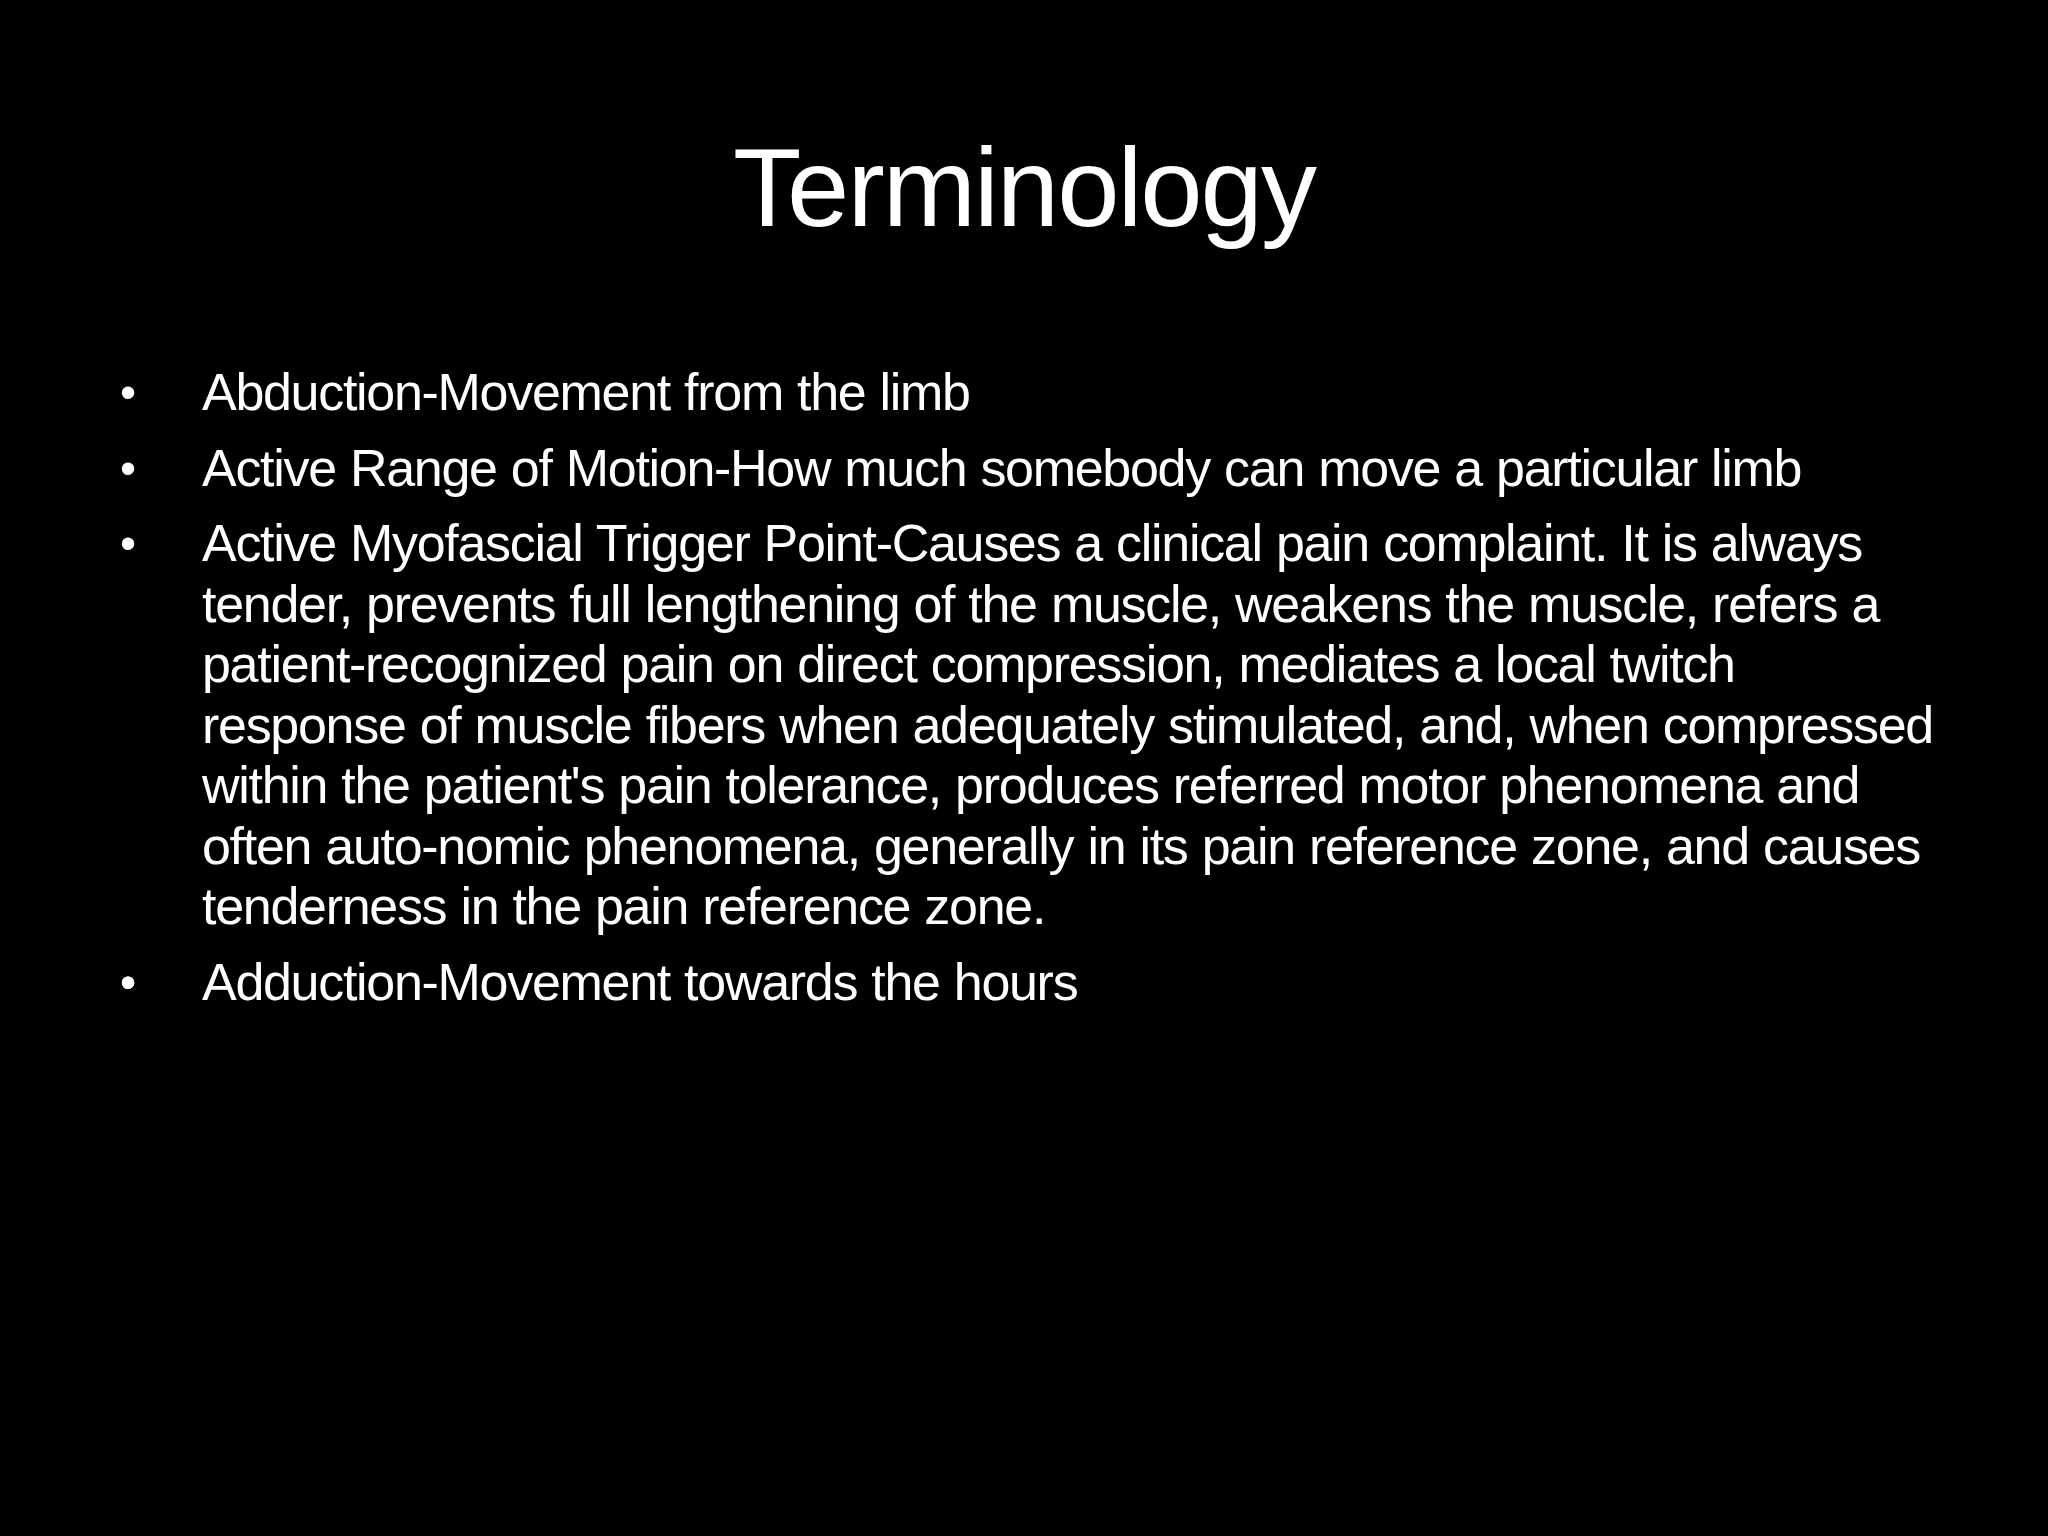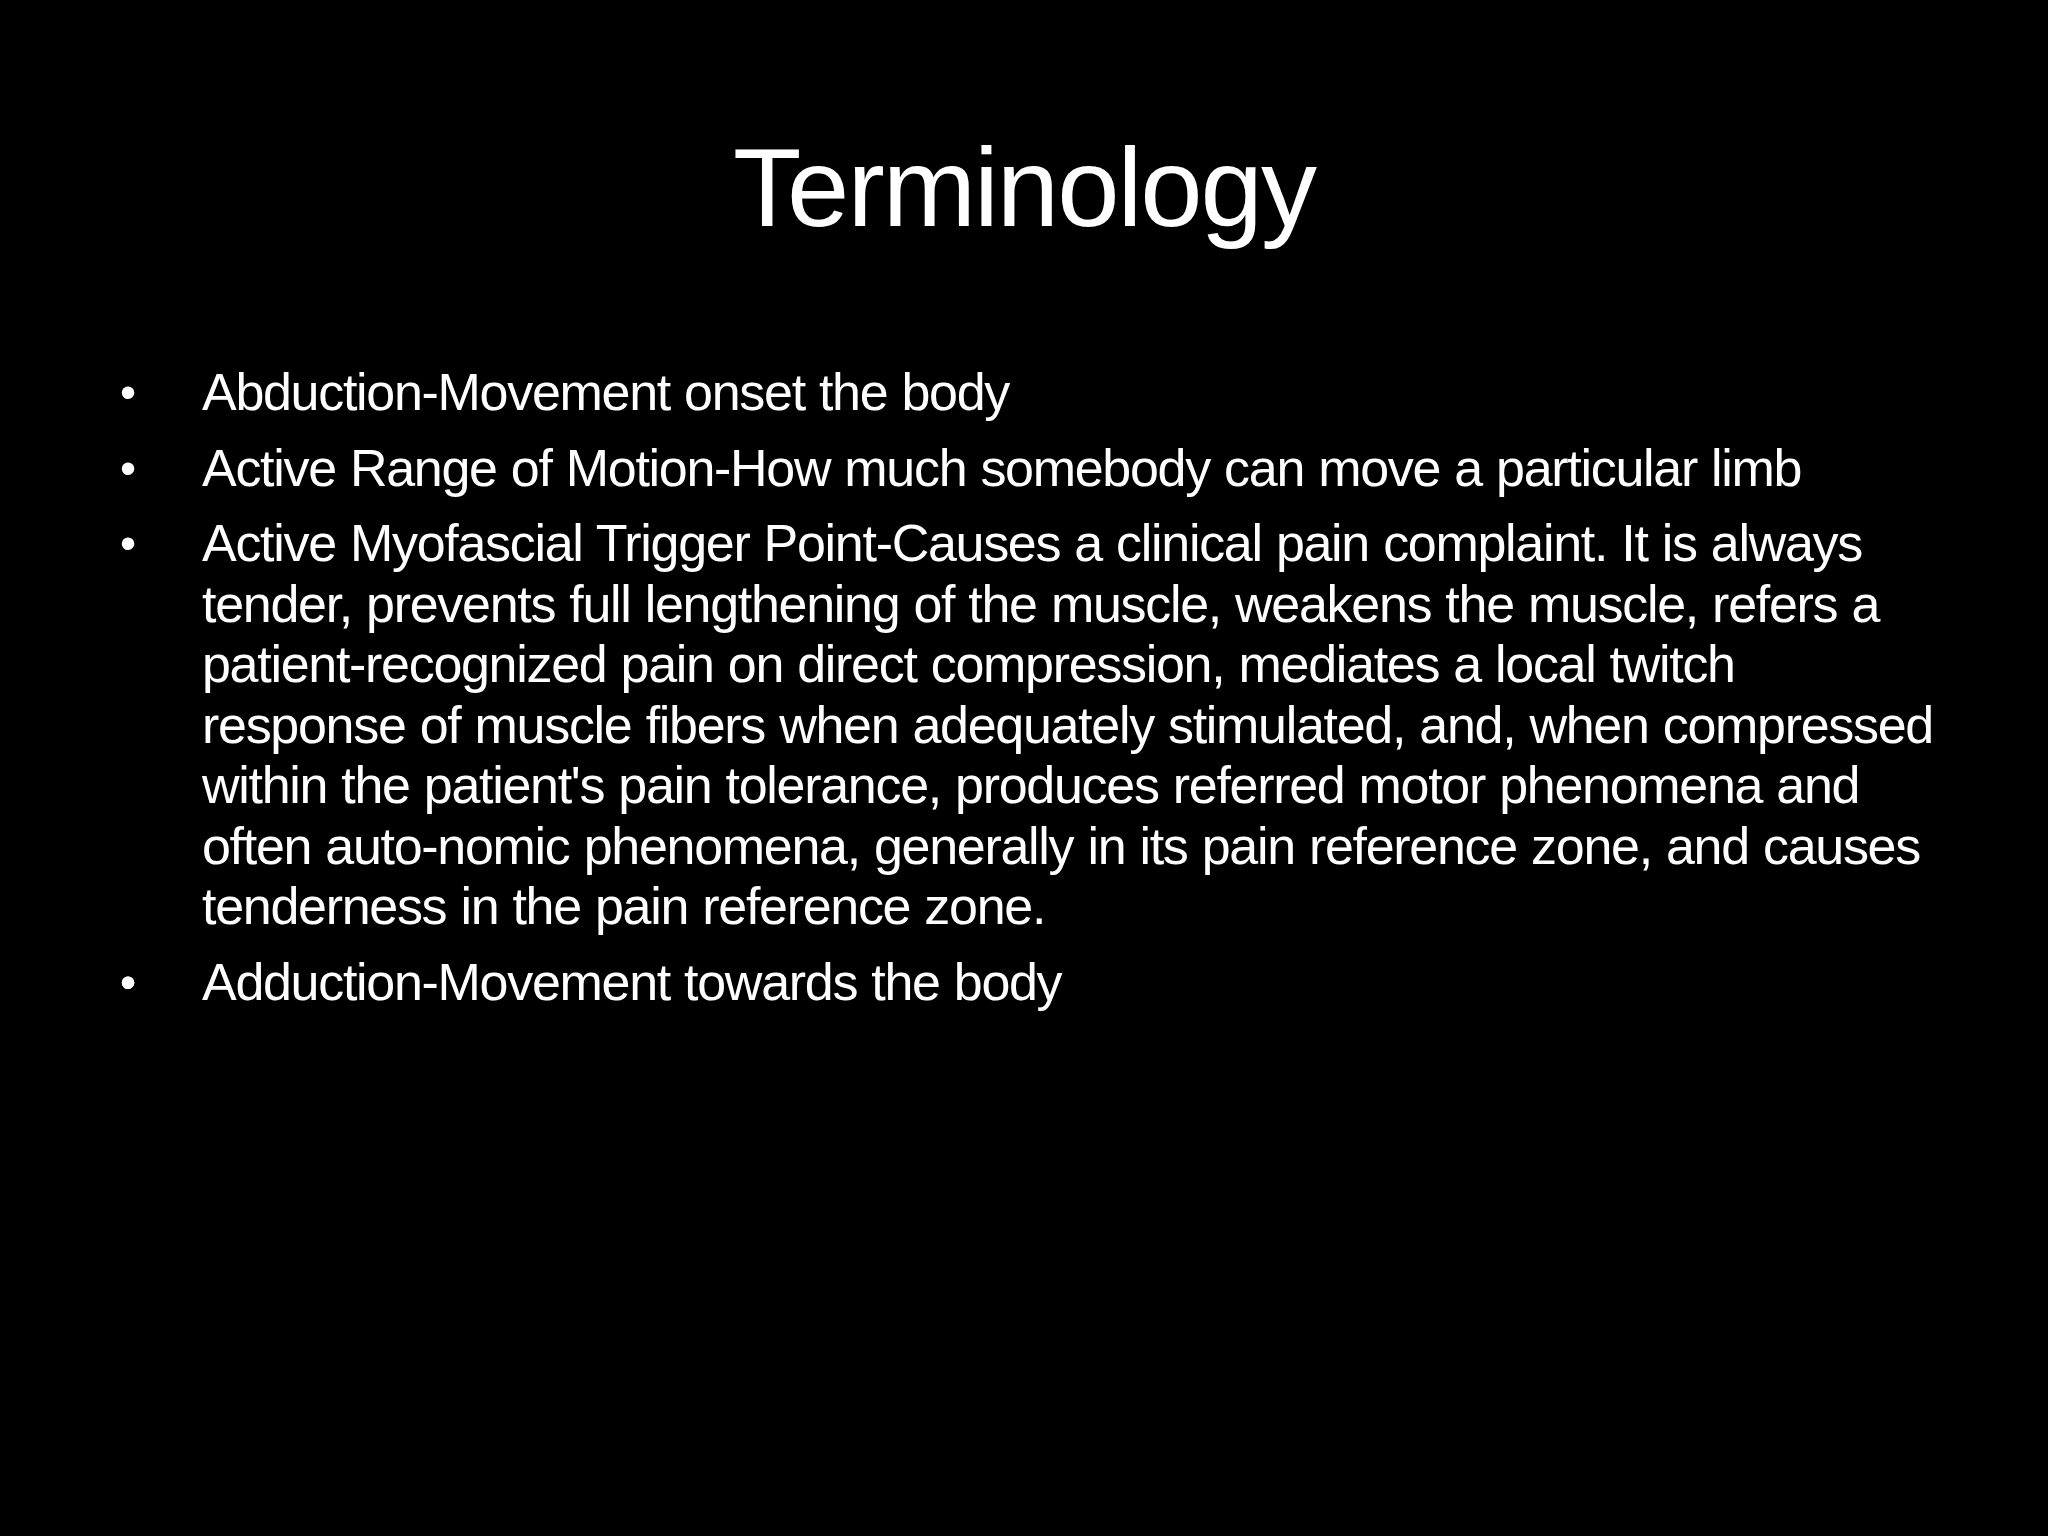--- a/index.html
+++ b/index.html
@@ -15,31 +15,31 @@
 </style>
 </head>
 <body>
 
 <div class="slide">
   <div class="title">Terminology</div>
 
   <div class="body">
     <div class="item">
       <span class="bullet">•</span>
-      <span>Abduction-Movement onset the body</span>
+      <span>Abduction-Movement from the limb</span>
     </div>
     <div class="item" style="width:1620px;">
       <span class="bullet">•</span>
       <span>Active Range of Motion-How much somebody can move a particular limb</span>
     </div>
     <div class="item">
       <span class="bullet">•</span>
       <span>Active Myofascial Trigger Point-Causes a clinical pain complaint. It is always tender, prevents full lengthening of the muscle, weakens the muscle, refers a patient-recognized pain on direct compression, mediates a local twitch response of muscle fibers when adequately stimulated, and, when compressed within the patient's pain tolerance, produces referred motor phenomena and often auto-nomic phenomena, generally in its pain reference zone, and causes tenderness in the pain reference zone.</span>
     </div>
     <div class="item">
       <span class="bullet">•</span>
     </div>
     <div class="item">
       <span class="bullet">•</span>
-      <span>Adduction-Movement towards the body</span>
+      <span>Adduction-Movement towards the hours</span>
     </div>
   </div>
 </div>
 
 </body></html>

